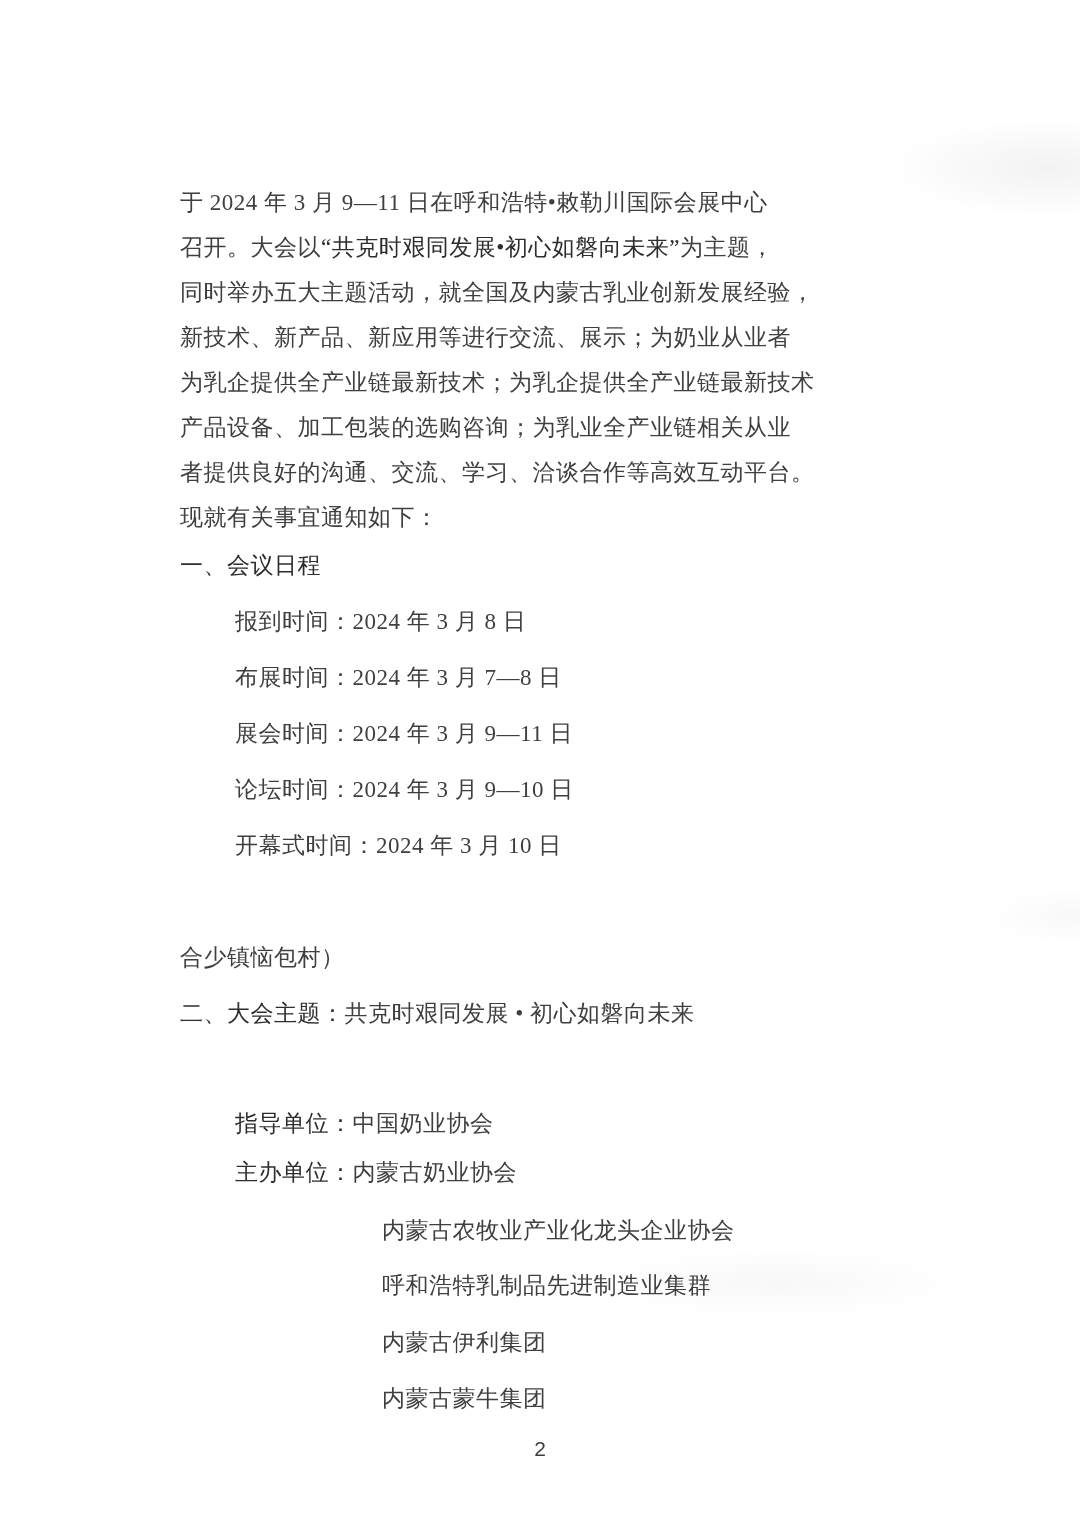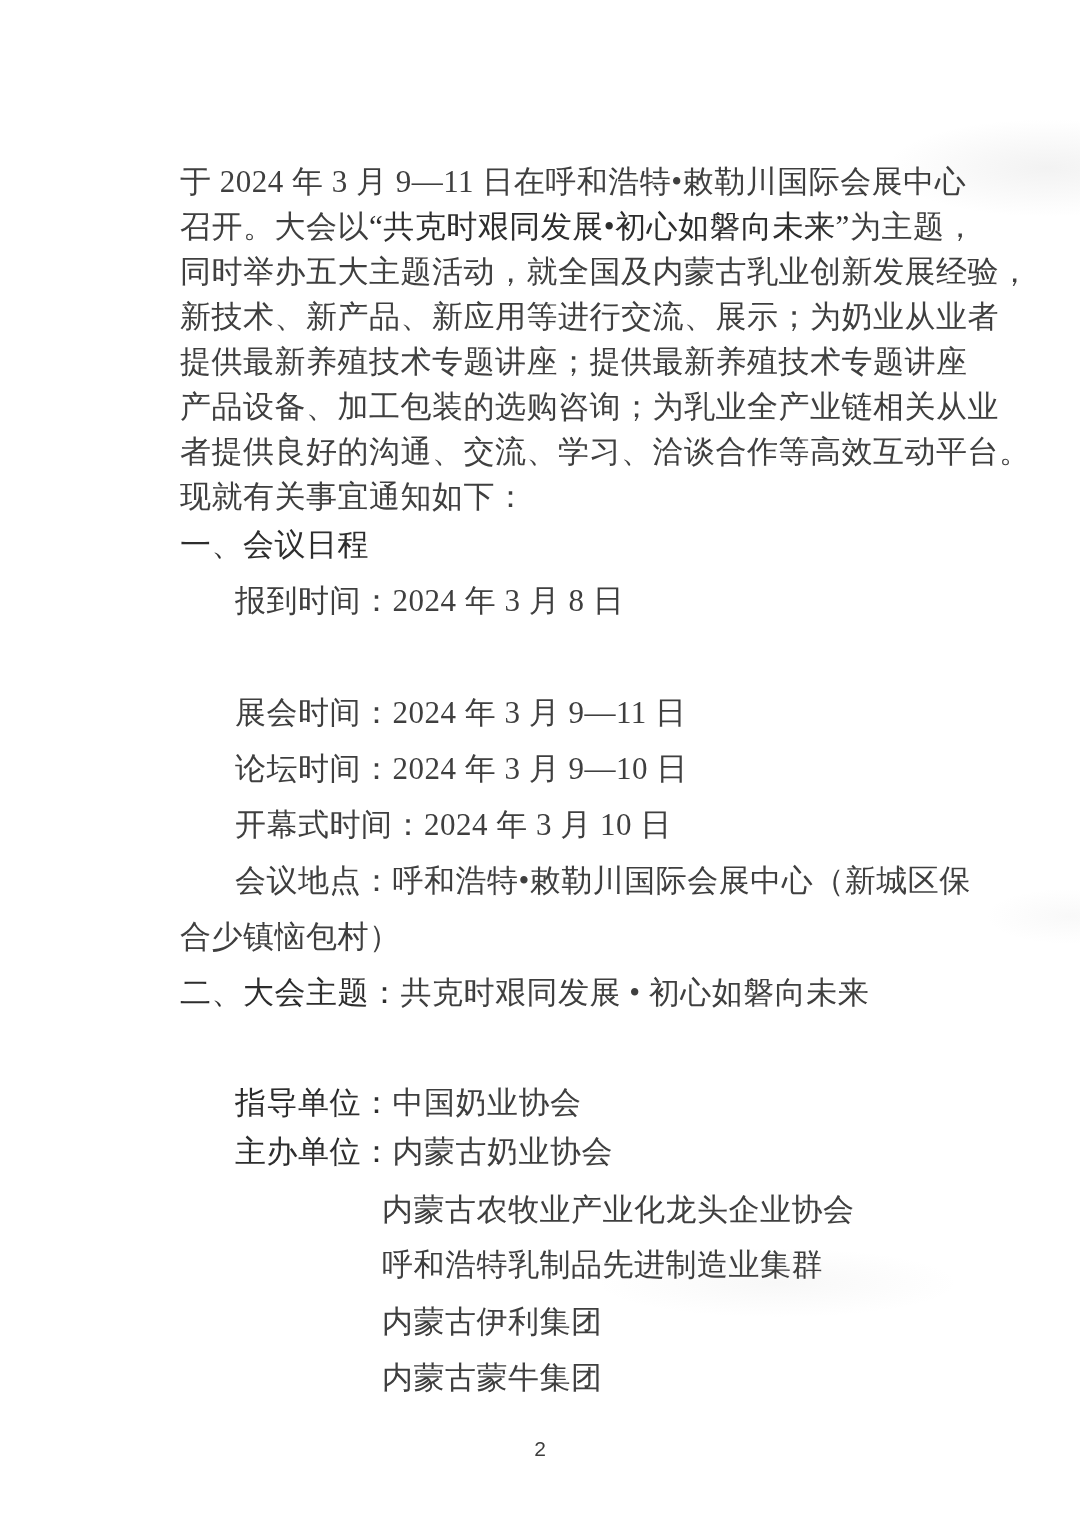--- a/index.html
+++ b/index.html
@@ -10,56 +10,57 @@
       radial-gradient(ellipse 230px 70px at 97% 11%, rgba(130,130,130,0.10), rgba(130,130,130,0) 70%),
       radial-gradient(ellipse 260px 50px at 72% 84%, rgba(130,130,130,0.06), rgba(130,130,130,0) 70%),
       radial-gradient(ellipse 120px 40px at 99% 60%, rgba(130,130,130,0.05), rgba(130,130,130,0) 70%),
       #ffffff;
     font-family:"Liberation Serif","DejaVu Serif",serif;
     color:#3f3f3f;
     overflow:hidden;
   }
   .ln{
     position:absolute;
-    font-size:31px;
+    font-size:23px;
     line-height:44px;
     height:44px;
     white-space:nowrap;
     letter-spacing:0.5px;
+    margin-top:21px;
   }
   .b{font-weight:normal;color:#2d2d2d;}
   .pageno{
     position:absolute;
     top:1436px;left:0;width:1080px;
     text-align:center;
     font-family:"Liberation Sans","DejaVu Sans",sans-serif;
     font-size:21px;line-height:26px;
     color:#3c3c3c;
   }
 </style>
 </head>
 <body>
 
 <div class="page">
 
   <div class="ln" style="top:160px;left:180px">于 2024 年 3 月 9—11 日在呼和浩特•敕勒川国际会展中心</div>
   <div class="ln" style="top:205px;left:180px"><span>召开。大会以</span><span class="b">“共克时艰同发展•初心如磐向未来”</span><span>为主题，</span></div>
   <div class="ln" style="top:250px;left:180px">同时举办五大主题活动，就全国及内蒙古乳业创新发展经验，</div>
   <div class="ln" style="top:295px;left:180px">新技术、新产品、新应用等进行交流、展示；为奶业从业者</div>
-  <div class="ln" style="top:340px;left:180px">提供最新养殖技术专题讲座；提供最新养殖技术专题讲座</div>
+  <div class="ln" style="top:340px;left:180px">为乳企提供全产业链最新技术；为乳企提供全产业链最新技术</div>
   <div class="ln" style="top:385px;left:180px">产品设备、加工包装的选购咨询；为乳业全产业链相关从业</div>
   <div class="ln" style="top:475px;left:180px">现就有关事宜通知如下：</div>
   <div class="ln" style="top:430px;left:180px">者提供良好的沟通、交流、学习、洽谈合作等高效互动平台。</div>
 
   <div class="ln b" style="top:523px;left:180px">一、会议日程</div>
   <div class="ln" style="top:579px;left:235px">报到时间：2024 年 3 月 8 日</div>
+  <div class="ln" style="top:635px;left:235px">布展时间：2024 年 3 月 7—8 日</div>
   <div class="ln" style="top:691px;left:235px">展会时间：2024 年 3 月 9—11 日</div>
   <div class="ln" style="top:747px;left:235px">论坛时间：2024 年 3 月 9—10 日</div>
   <div class="ln" style="top:803px;left:235px">开幕式时间：2024 年 3 月 10 日</div>
-  <div class="ln" style="top:859px;left:235px">会议地点：呼和浩特•敕勒川国际会展中心（新城区保</div>
   <div class="ln" style="top:915px;left:180px">合少镇恼包村）</div>
 
   <div class="ln" style="top:971px;left:180px"><span class="b">二、大会主题：</span><span>共克时艰同发展 • 初心如磐向未来</span></div>
 
   <div class="ln" style="top:1081px;left:235px"><span class="b">指导单位：</span><span>中国奶业协会</span></div>
   <div class="ln" style="top:1130px;left:235px"><span class="b">主办单位：</span><span>内蒙古奶业协会</span></div>
   <div class="ln" style="top:1243px;left:382px">呼和浩特乳制品先进制造业集群</div>
   <div class="ln" style="top:1188px;left:382px">内蒙古农牧业产业化龙头企业协会</div>
   <div class="ln" style="top:1300px;left:382px">内蒙古伊利集团</div>
   <div class="ln" style="top:1356px;left:382px">内蒙古蒙牛集团</div>

